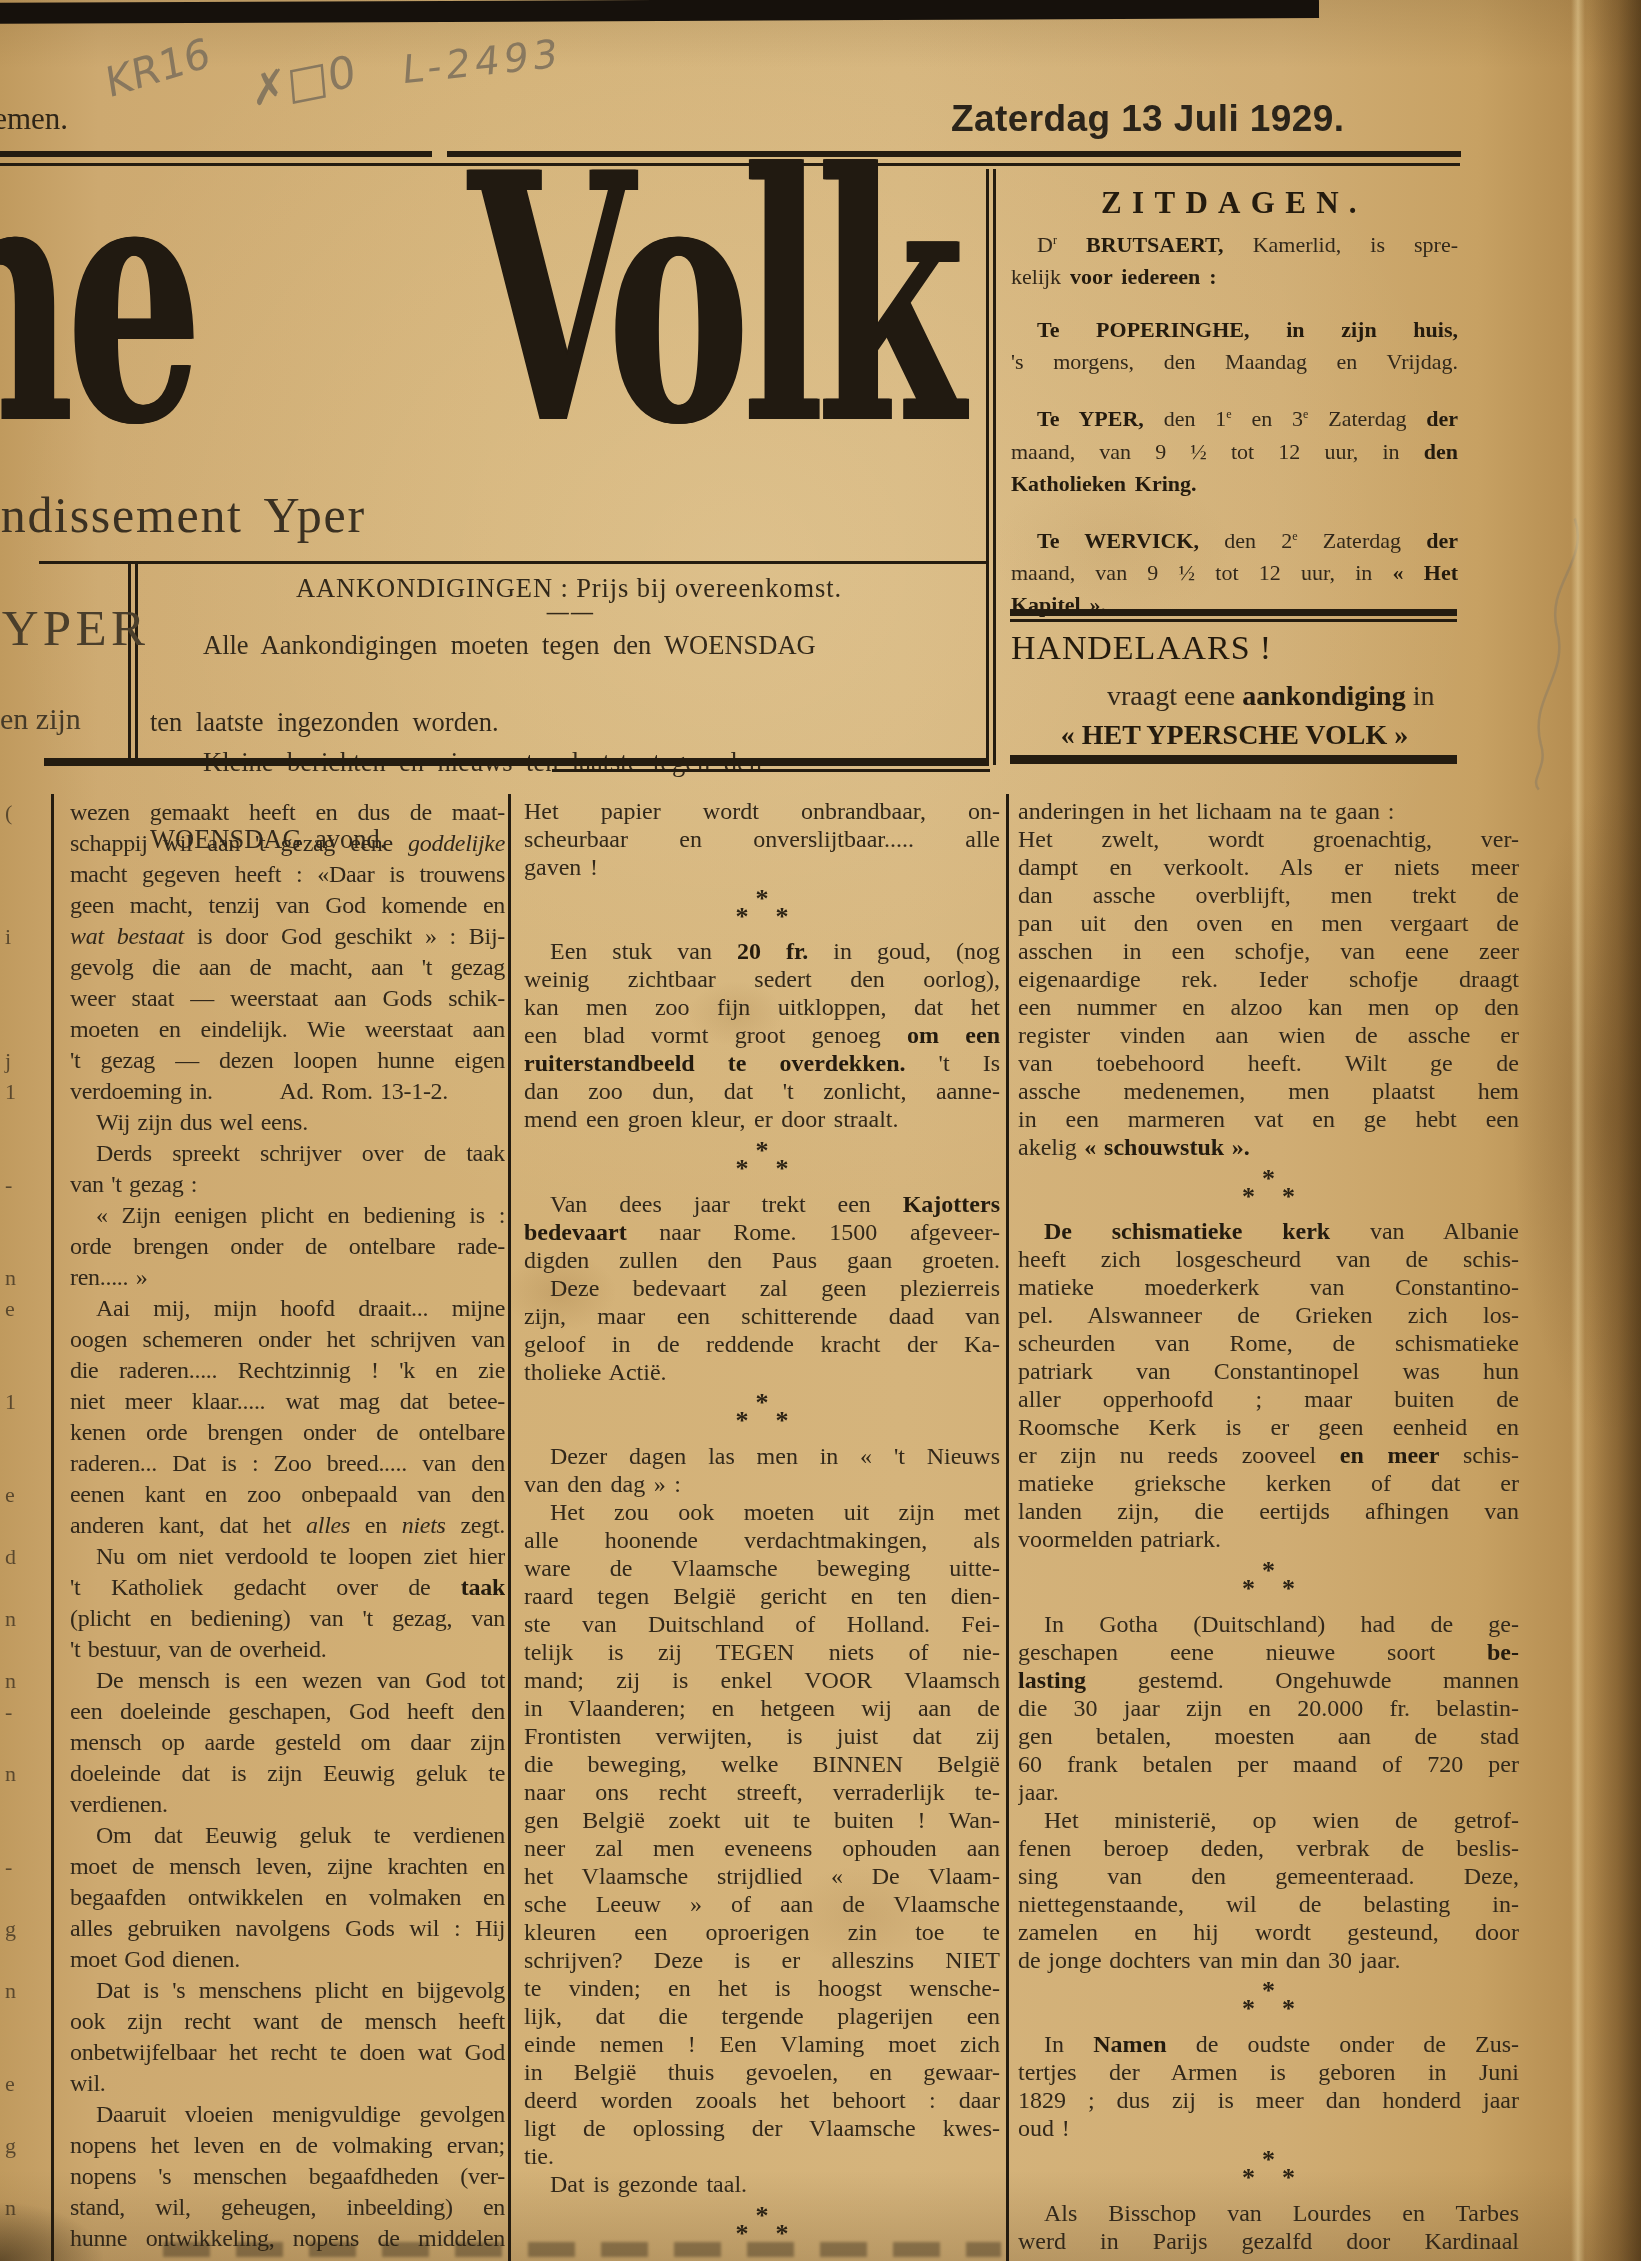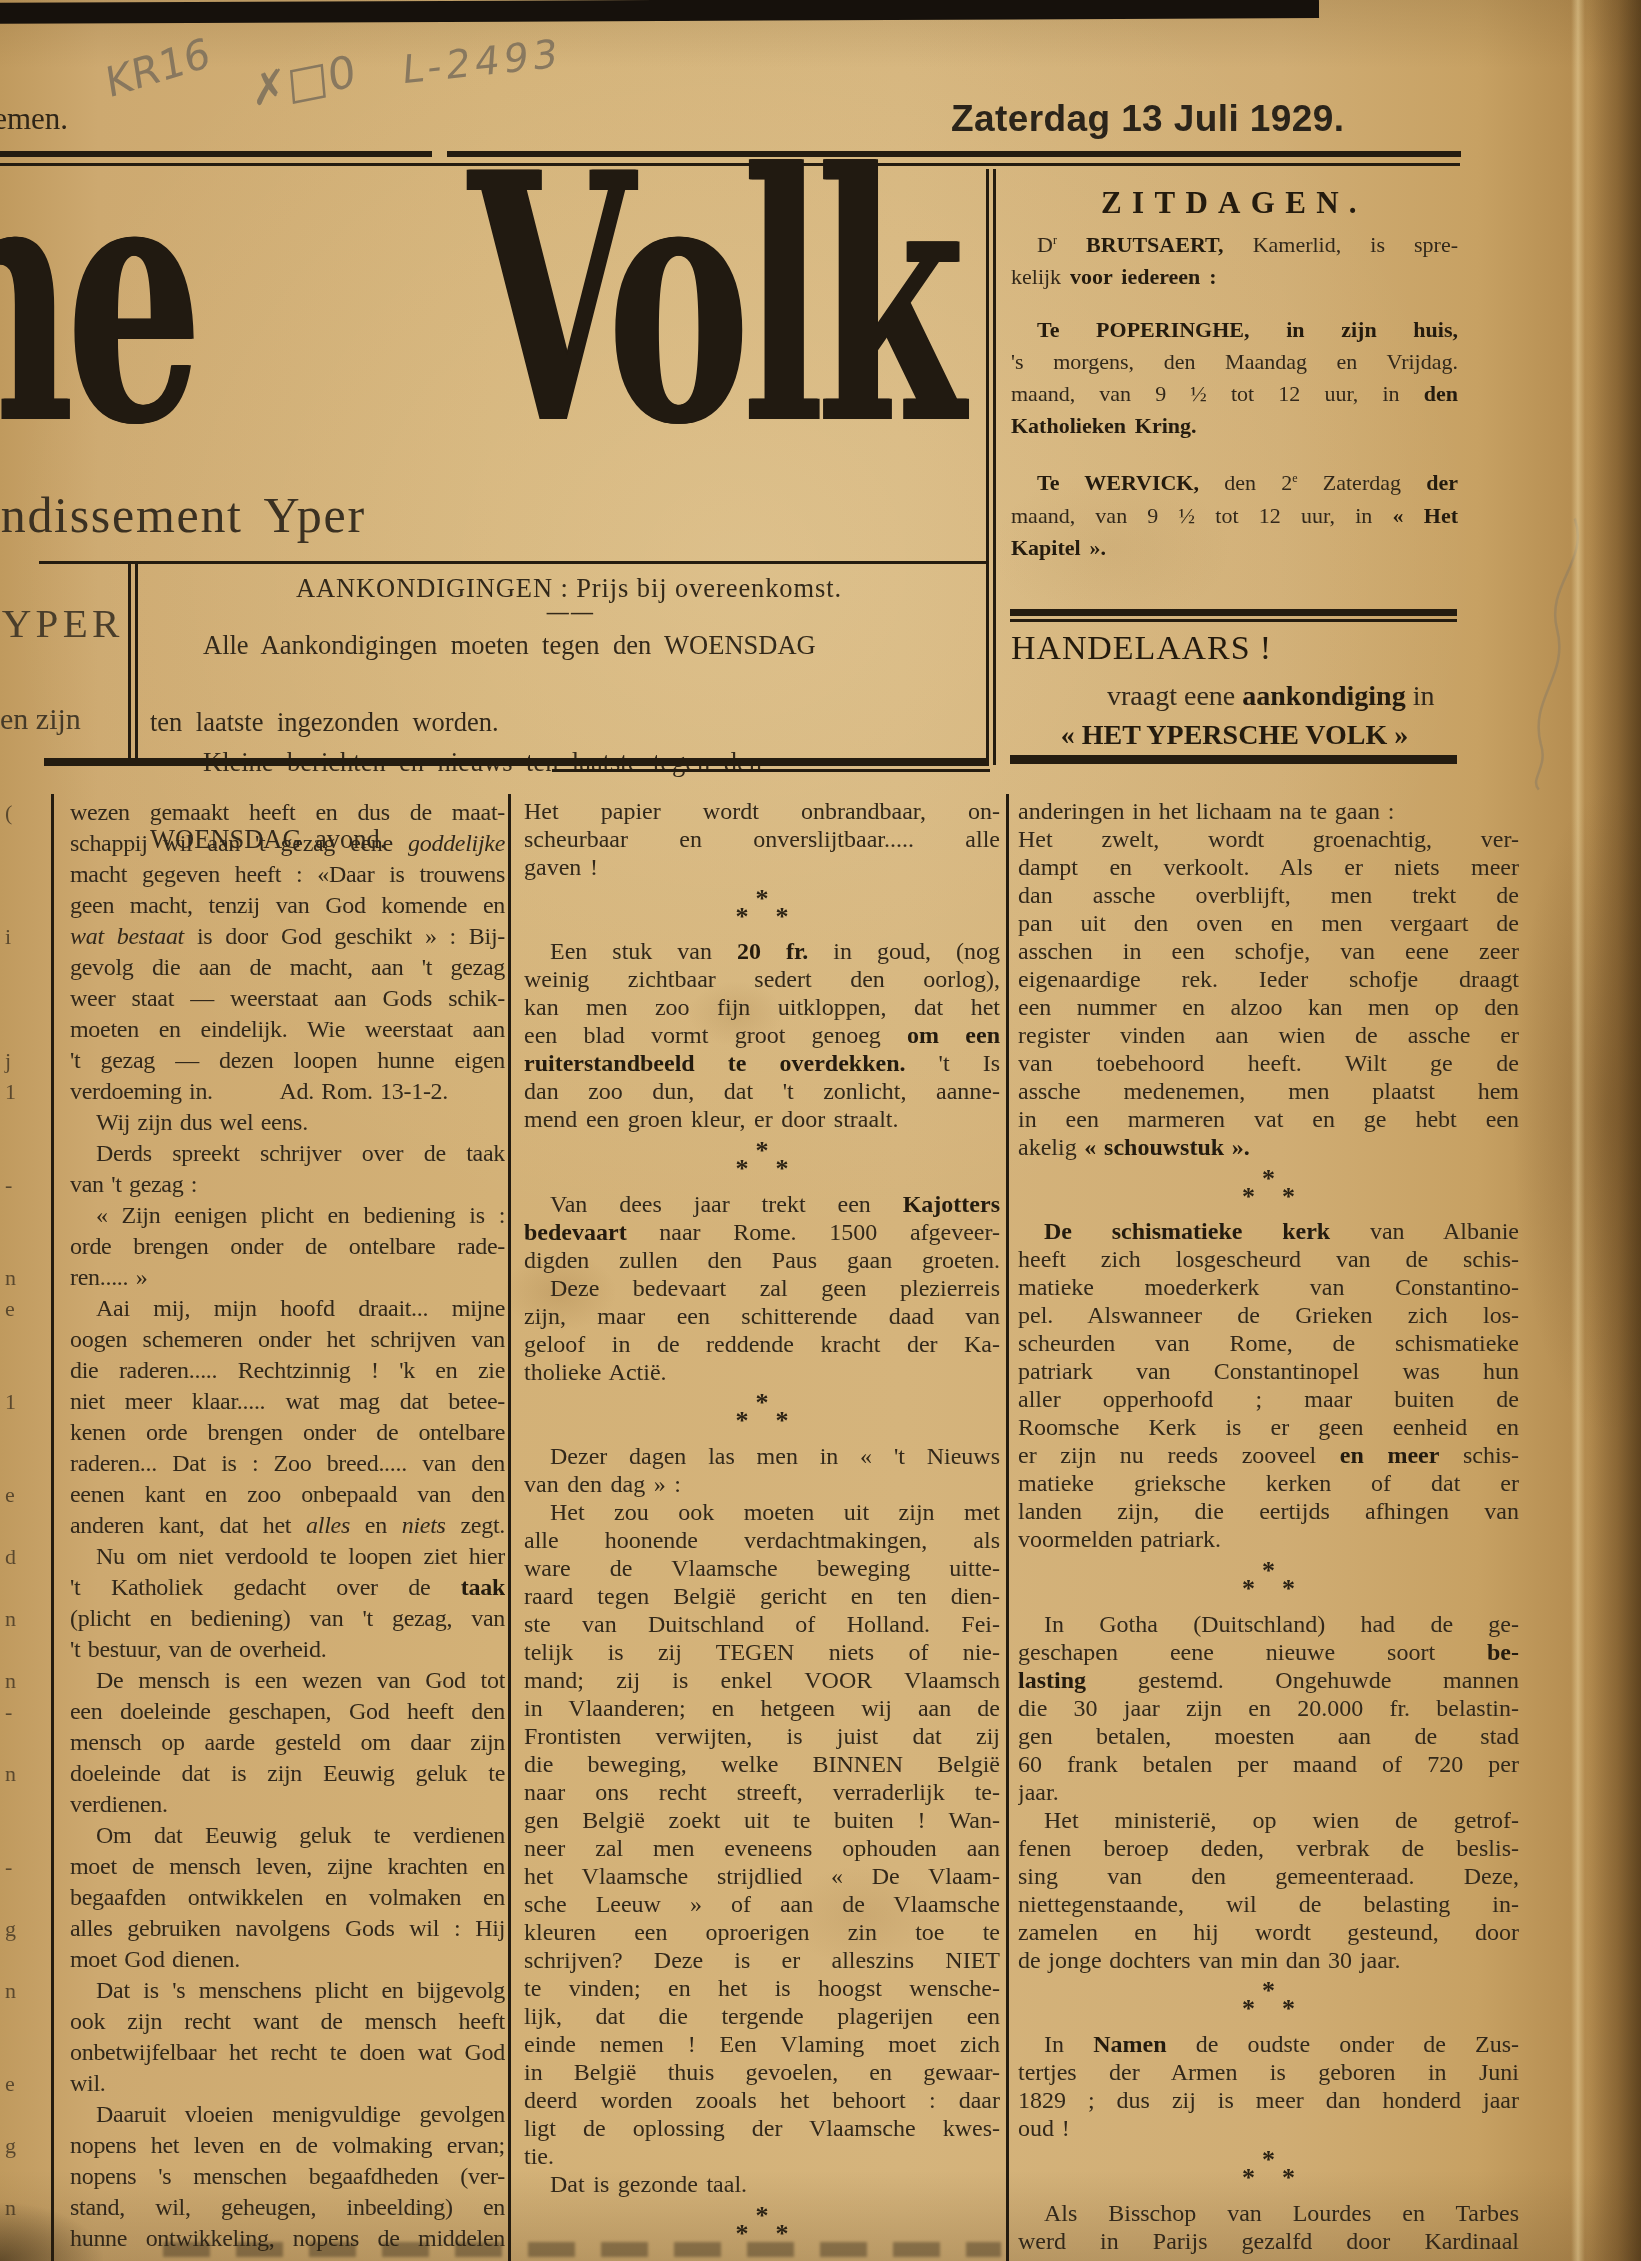--- a/index.html
+++ b/index.html
@@ -33,21 +33,21 @@
   .mfrag{left:-81px;}
   .mvolk{left:469px;}
   .subtitle{position:absolute;left:-26px;top:486px;font-size:50px;color:#3b3122;letter-spacing:1.7px;word-spacing:8.6px;}
   
   #annc{position:absolute;left:150px;top:573px;width:838px;font-size:26.5px;color:#33291a;}
   #annc .a-price{text-align:center;letter-spacing:0.9px;}
   #annc .a-dash{text-align:center;font-size:22px;line-height:15.4px;letter-spacing:-1.7px;font-weight:bold;}
   #annc .a-l{text-align:left;line-height:30px;word-spacing:6.8px;margin-top:47px;}
   #annc .ind{text-indent:53px;}
   #annc .mt{margin-top:10.3px;}
-  .frag-yper{position:absolute;left:1.7px;top:599px;font-size:41px;letter-spacing:4.3px;color:#4a3e2b;}
+  .frag-yper{position:absolute;left:1.7px;top:599px;font-size:51px;letter-spacing:4.3px;color:#4a3e2b;}
   .frag-enzijn{position:absolute;left:0px;top:702px;font-size:30px;color:#453a28;}
   
   #zit-title{position:absolute;left:1010px;top:185px;width:448px;text-align:center;
       font-weight:bold;font-size:31px;letter-spacing:10.3px;color:#241b0e;}
   #zit-rows{position:absolute;left:1011px;top:224px;width:447px;}
   #zit-rows .line{font-size:22px;line-height:32px;word-spacing:3.4px;}
   #zit-rows .gap{margin-top:20.5px;}
   #hand-title{position:absolute;left:1011px;top:629px;font-weight:normal;font-size:34px;color:#241b0e;letter-spacing:0.9px;}
   #hand-rows{position:absolute;left:1011px;top:676px;width:447px;}
   #hand-rows .line{font-size:28px;line-height:39px;}
@@ -125,20 +125,21 @@
 
   <div class="rule" style="left:986px;top:169px;width:2.6px;height:596px;"></div>
   <div class="rule" style="left:993px;top:169px;width:2.6px;height:596px;"></div>
 
   <div id="zit-title">ZITDAGEN.</div>
   <div id="zit-rows">
       <div class="line indent"><span>D</span><span class="sup">r</span><span> </span><span class="b">BRUTSAERT,</span><span> Kamerlid, is spre-</span></div>
       <div class="line short"><span>kelijk </span><span class="b">voor iedereen :</span></div>
       <div class="line indent gap"><span class="b">Te POPERINGHE, in zijn huis,</span></div>
       <div class="line"><span>'s morgens, den Maandag en Vrijdag.</span></div>
+      <div class="line indent gap"><span class="b">Te YPER,</span><span> den 1</span><span class="sup">e</span><span> en 3</span><span class="sup">e</span><span> Zaterdag </span><span class="b">der</span></div>
       <div class="line"><span>maand, van 9 ½ tot 12 uur, in </span><span class="b">den</span></div>
       <div class="line short"><span class="b">Katholieken Kring.</span></div>
       <div class="line indent gap"><span class="b">Te WERVICK,</span><span> den 2</span><span class="sup">e</span><span> Zaterdag </span><span class="b">der</span></div>
       <div class="line"><span>maand, van 9 ½ tot 12 uur, in </span><span class="b">« Het</span></div>
       <div class="line short"><span class="b">Kapitel ».</span></div>
     </div>
   <div class="rule" style="left:1010px;top:609px;width:447px;height:6.8px;"></div>
   <div class="rule" style="left:1010px;top:619px;width:447px;height:2.6px;"></div>
 
   <div id="hand-title">HANDELAARS !</div>

